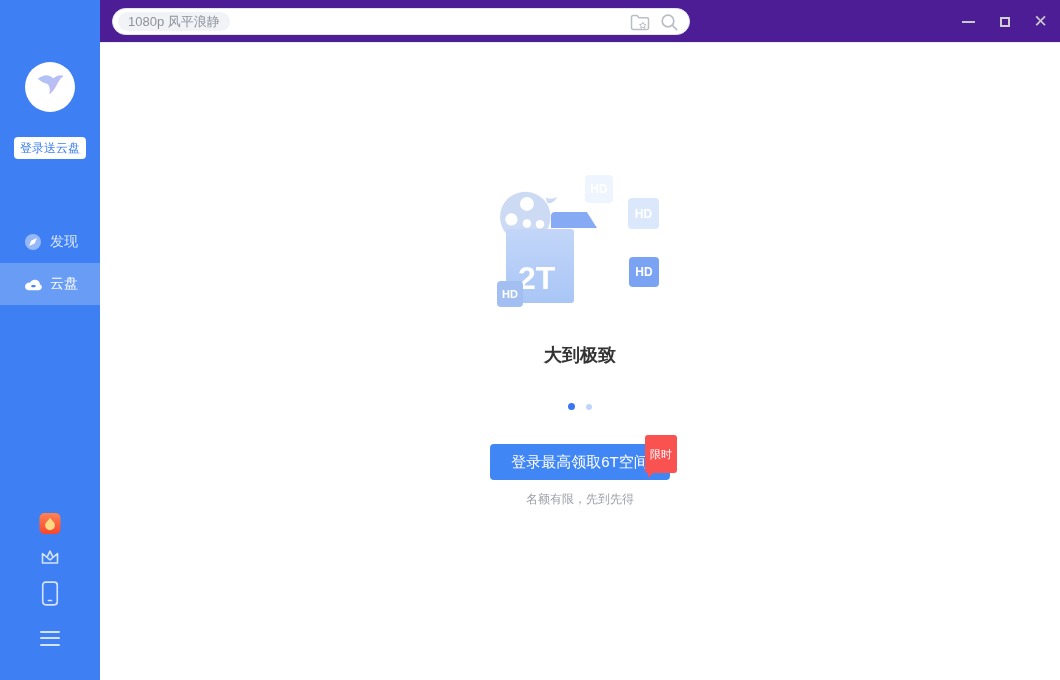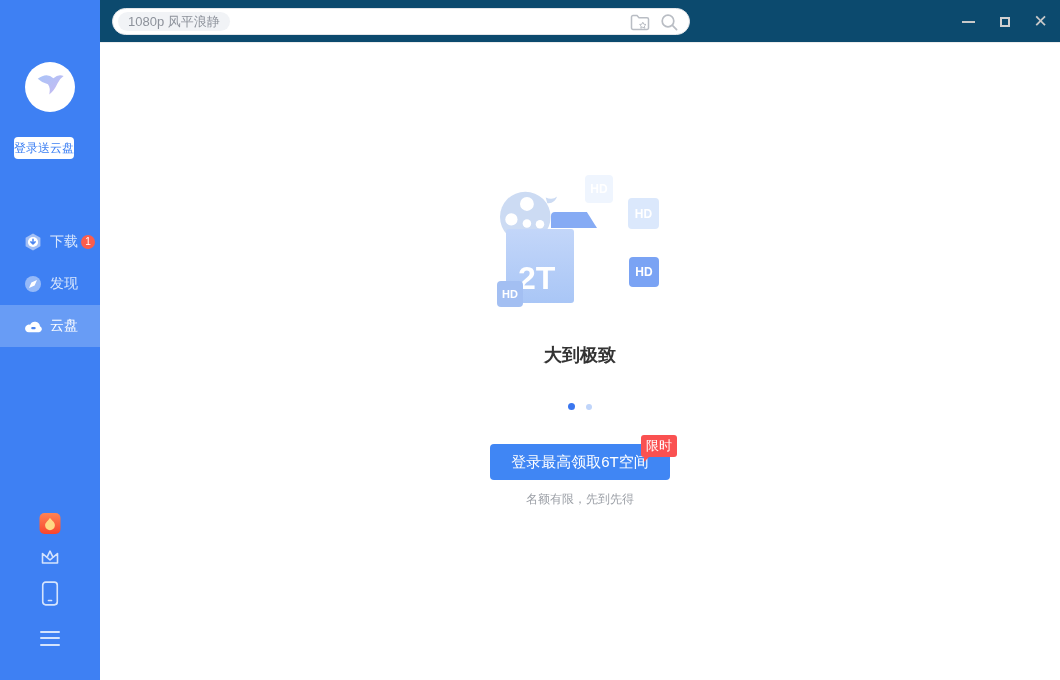--- a/index.html
+++ b/index.html
@@ -13,21 +13,21 @@
   .sidebar {
     position:absolute; left:0; top:0; width:100px; height:680px;
     background:#3e80f3;
   }
   .logo-wrap {
     position:absolute; left:25px; top:62px; width:50px; height:50px;
     background:#fff; border-radius:50%; display:flex; align-items:center; justify-content:center;
     cursor:pointer;
   }
   .login-badge {
-    position:absolute; left:14px; top:137px; width:60px; height:22px;
+    position:absolute; left:14px; top:137px; width:72px; height:22px;
     background:#fff; border-radius:4px; color:#3e80f3; font-size:12px;
     line-height:22px; text-align:center; cursor:pointer;
   }
   .nav { position:absolute; left:0; top:221px; width:100px; }
   .nav-item {
     height:42px; display:flex; align-items:center; padding-left:24px;
     color:#d8e6fc; font-size:14px; cursor:pointer;
   }
   .nav-item.selected { background:rgba(255,255,255,0.22); color:#ffffff; }
   .nav-item .nico { width:18px; height:18px; margin-right:8px; display:flex; align-items:center; justify-content:center; }
@@ -41,21 +41,21 @@
   .fire-box {
     width:21px; height:21px; border-radius:5px;
     background:linear-gradient(180deg,#ff8352,#f8452e);
     display:flex; align-items:center; justify-content:center;
   }
   .hamburger div { width:20px; height:2px; background:rgba(255,255,255,0.78); border-radius:1px; margin:4.5px 0; }
 
   
   .topbar {
     position:absolute; left:100px; top:0; width:960px; height:43px;
-    background:#0c4a6e; border-bottom:1px solid #ececec;
+    background:#4c1d95; border-bottom:1px solid #ececec;
   }
   .search-box {
     position:absolute; left:12px; top:8px; width:578px; height:27px;
     border:1px solid #e3e5e9; border-radius:14px; background:#fff; cursor:text;
   }
   .search-chip {
     position:absolute; left:5px; top:3px; height:19px; line-height:19px;
     background:#f1f3f6; border-radius:10px; padding:0 10px;
     font-size:13px; color:#8d929b; cursor:pointer; white-space:nowrap;
   }
@@ -108,21 +108,21 @@
   .dot.active { width:7px; height:7px; background:#3a76ef; }
   .dot.idle { width:6px; height:6px; background:#c0d5fa; }
 
   .cta-btn {
     position:absolute; left:50%; margin-left:-90px; top:400px; width:180px; height:36px;
     background:#4086f4; border:none; border-radius:4px; color:#fff; font-size:15px;
     font-family:inherit; cursor:pointer;
   }
   .cta-tag {
     position:absolute; right:-7px; top:-9px; background:#fa5151; color:#fff;
-    font-size:13px; line-height:14px; padding:4px 5px; border-radius:3px; white-space:nowrap;
+    font-size:11px; line-height:14px; padding:12px 5px; border-radius:3px; white-space:nowrap;
   }
   .cta-tag::after {
     content:""; position:absolute; left:3px; bottom:-5px;
     border:3px solid transparent; border-top-color:#fa5151; border-left-color:#fa5151;
   }
   .cta-note { top:447px; font-size:12px; color:#9b9fa6;text-align:center; }
 </style>
 </head>
 <body>
 
@@ -136,31 +136,20 @@
           <stop offset="1" stop-color="#c9b9f1"></stop>
         </linearGradient>
       </defs>
       <path d="M7 13 Q20 3 30 12 Q38 5 45 9 Q39 13 36 20 Q31 31 24 36 Q26 26 22 21 Q13 19 7 13 Z" fill="url(#birdg)"></path>
     </svg>
   </div>
 
   <div class="login-badge">登录送云盘</div>
 
   <div class="nav">
-    <div class="nav-item">
-      <span class="nico">
-        <svg width="18" height="18" viewBox="0 0 18 18">
-          <polygon points="9,0.6 16.4,4.8 16.4,13.2 9,17.4 1.6,13.2 1.6,4.8" fill="#a2bff5"></polygon>
-          <circle cx="9" cy="9" r="5.1" fill="#ffffff"></circle>
-          <path d="M9 6.3 V10.6 M6.9 8.9 L9 11 L11.1 8.9" stroke="#4c86f0" stroke-width="1.5" fill="none" stroke-linecap="round" stroke-linejoin="round"></path>
-        </svg>
-      </span>
-      <span>下载</span>
-      <span class="nav-badge">1</span>
-    </div>
 
     <div class="nav-item">
       <span class="nico">
         <svg width="18" height="18" viewBox="0 0 18 18">
           <circle cx="9" cy="9" r="8" fill="rgba(255,255,255,0.45)"></circle>
           <path d="M13 5 L7.4 7.4 L5 13 L10.6 10.6 Z" fill="#ffffff"></path>
         </svg>
       </span>
       <span>发现</span>
     </div>

